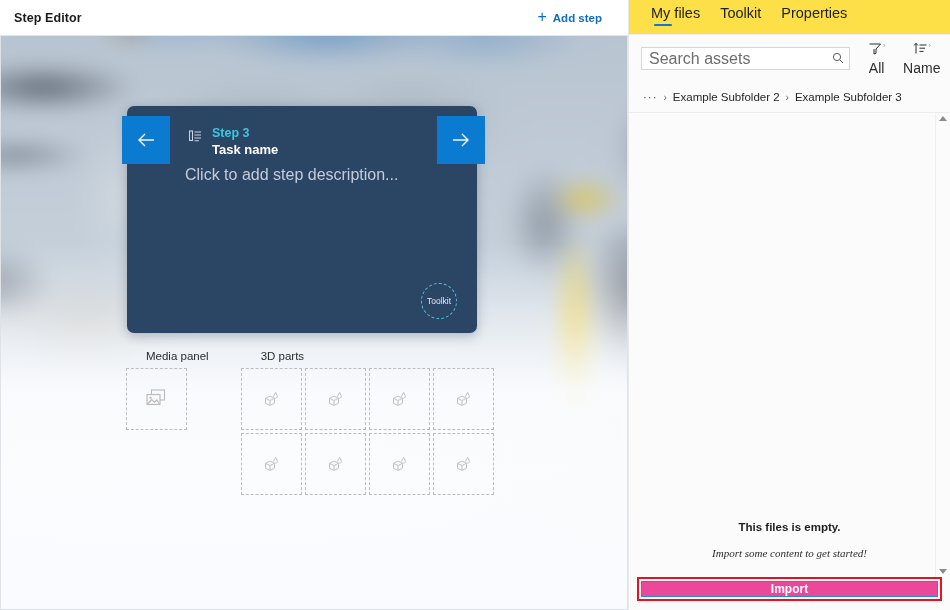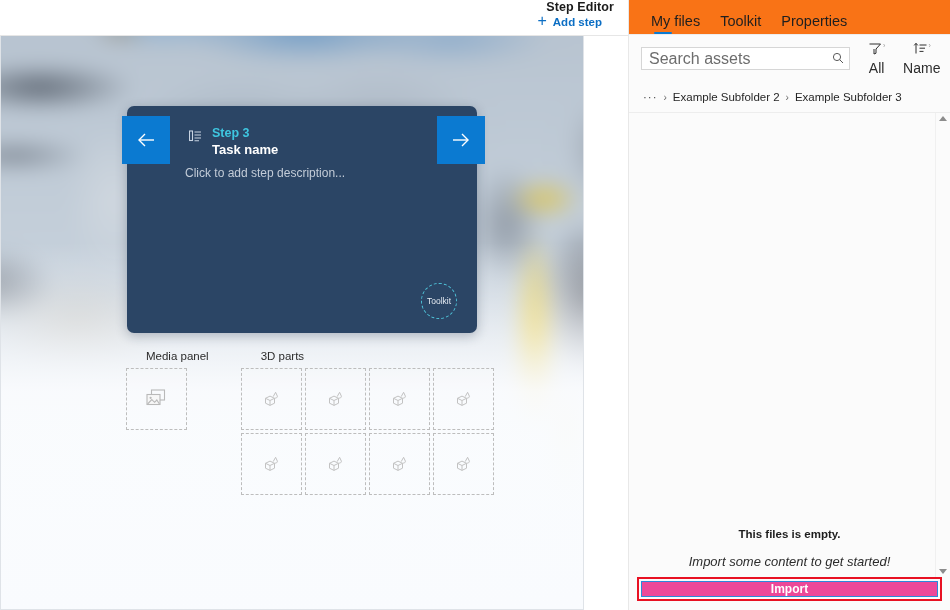--- a/index.html
+++ b/index.html
@@ -19,44 +19,43 @@
     background: #ffffff;
     flex: 0 0 628px;
   }
 
   
   #editor-header {
     position: relative;
     height: 36px;
     background: #ffffff;
     border-bottom: 1px solid #e6e6e6;
-    display: flex; align-items: flex-end;
+    display: flex; align-items: center;
     padding: 0 14px 0 14px;
     z-index: 40;
-    flex-direction: column;
   }
   #editor-title {
     font-size: 12.5px; font-weight: bold; color: #1b1b1b;
     letter-spacing: 0.1px;
   }
   #add-step-btn {
     margin-left: auto;
     display: flex; align-items: center; gap: 6px;
     color: #0b6ec4; font-size: 11.5px; font-weight: bold;
     cursor: pointer; padding-right: 12px;
   }
   #add-step-btn .plus {
     font-size: 16px; font-weight: normal; line-height: 1; color: #0b6ec4;
     transform: translateY(-1px);
   }
 
   
   #canvas {
     position: relative;
-    width: 584px;
+    width: 628px;
     height: 574px;
     overflow: hidden;
     background: #eef1f5;
   }
   #bg-photo {
     position: absolute; inset: 0;
     background-color: #c8d2dc;
     background-image:
       
       radial-gradient(ellipse 520px 240px at 46% 100%, rgba(255,255,255,0.98) 0%, rgba(255,255,255,0.75) 38%, rgba(255,255,255,0) 72%),
@@ -121,21 +120,21 @@
   #list-icon { margin-top: 3px; }
   #step-number {
     font-size: 12.5px; font-weight: bold; color: #3ec6e0;
     line-height: 14px; margin-bottom: 3px;
   }
   #task-name {
     font-size: 13px; color: #ffffff; line-height: 14px; font-weight: bold;
   }
   #step-description {
     position: absolute; left: 58px; top: 60px;
-    font-size: 12px; color: #c3ccd8;
+    font-size: 16px; color: #c3ccd8;
   }
   #action-chip {
     position: absolute; right: 20px; bottom: 14px;
     width: 36px; height: 36px; border-radius: 50%;
     border: 1.5px dashed #4fc3d9;
     display: flex; align-items: center; justify-content: center;
     color: #e4eaf1; font-size: 8.5px;
     cursor: pointer;
   }
 
@@ -180,25 +179,25 @@
   
   #right-pane {
     position: relative;
     width: 322px; height: 610px;
     background: #fbfbfb;
     flex: 0 0 322px;
     border-left: 1px solid #e8e8e8;
     display: flex; flex-direction: column;
   }
   #tabs {
-    display: flex; align-items: flex-end;
+    display: flex; align-items: flex-start;
     gap: 20px;
     padding: 5px 0 0 22px;
     height: 34px;
-    background: #f97316;
+    background: #fde047;
   }
   .tab {
     font-size: 14.5px; color: #1f1f1f;
     padding-bottom: 5px;
     cursor: pointer;
     position: relative;
   }
   .tab.active::after {
     content: "";
     position: absolute; left: 3px; right: 28px; bottom: 0;
@@ -260,21 +259,23 @@
     display: flex; flex-direction: column;
     justify-content: flex-end;
     align-items: center;
     padding-bottom: 8px;
   }
   #empty-title {
     font-size: 11.5px; color: #1d1d1d; font-weight: bold;
     margin-bottom: 14px;
   }
   #empty-sub {
-    font-size: 13px; color: #2b2b2b; font-style: italic;
+    font-size: 11px; color: #2b2b2b; font-style: italic;
+    margin-bottom: 10px;
+    font-family: Liberation Serif, serif;
   }
 
   
   #scrollbar {
     position: absolute; right: 0; top: 0;
     width: 15px; height: 100%;
     background: #fbfbfb;
     border-left: 1px solid #f0f0f0;
     display: flex; flex-direction: column;
     align-items: center; justify-content: space-between;

